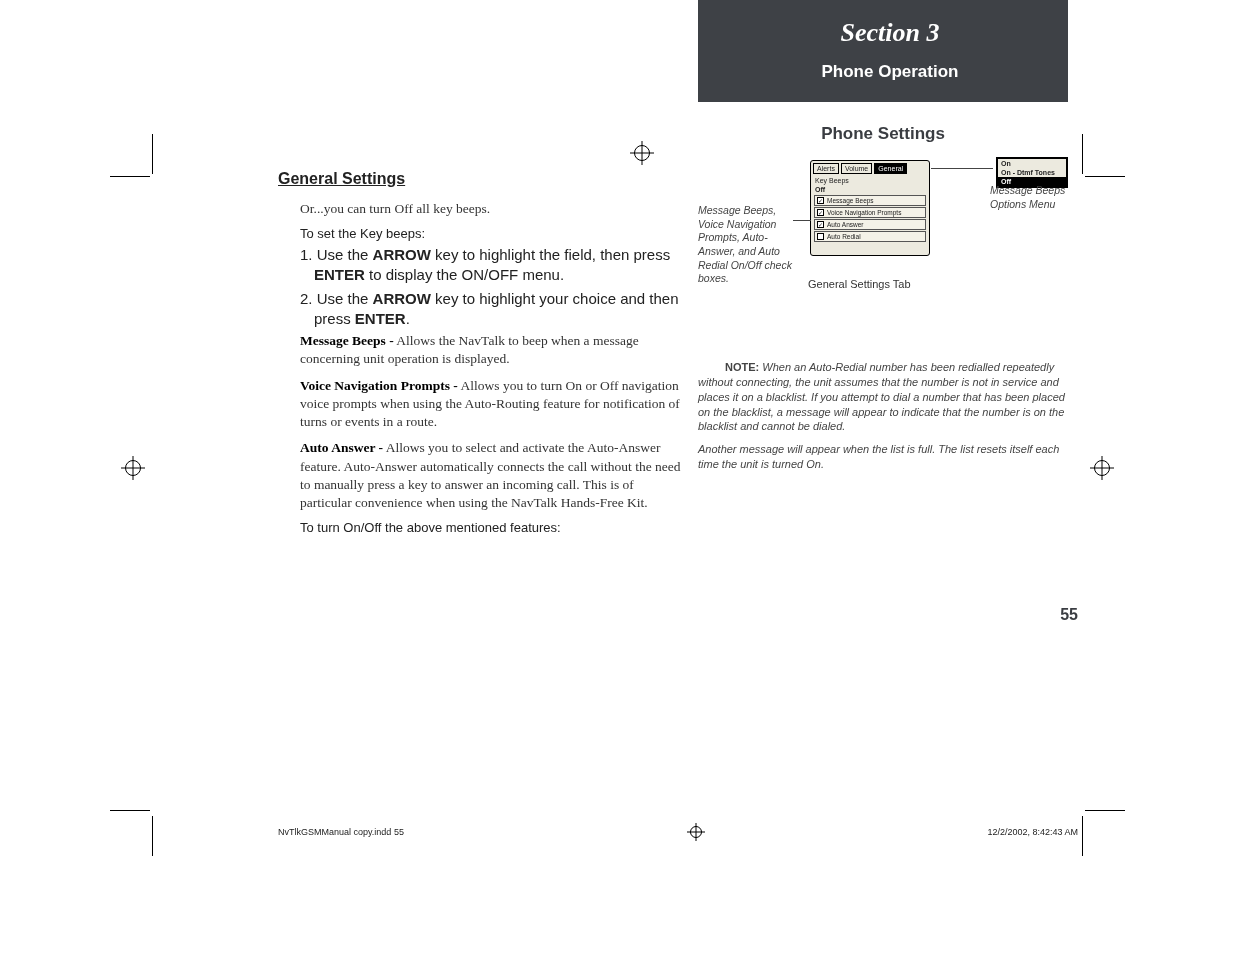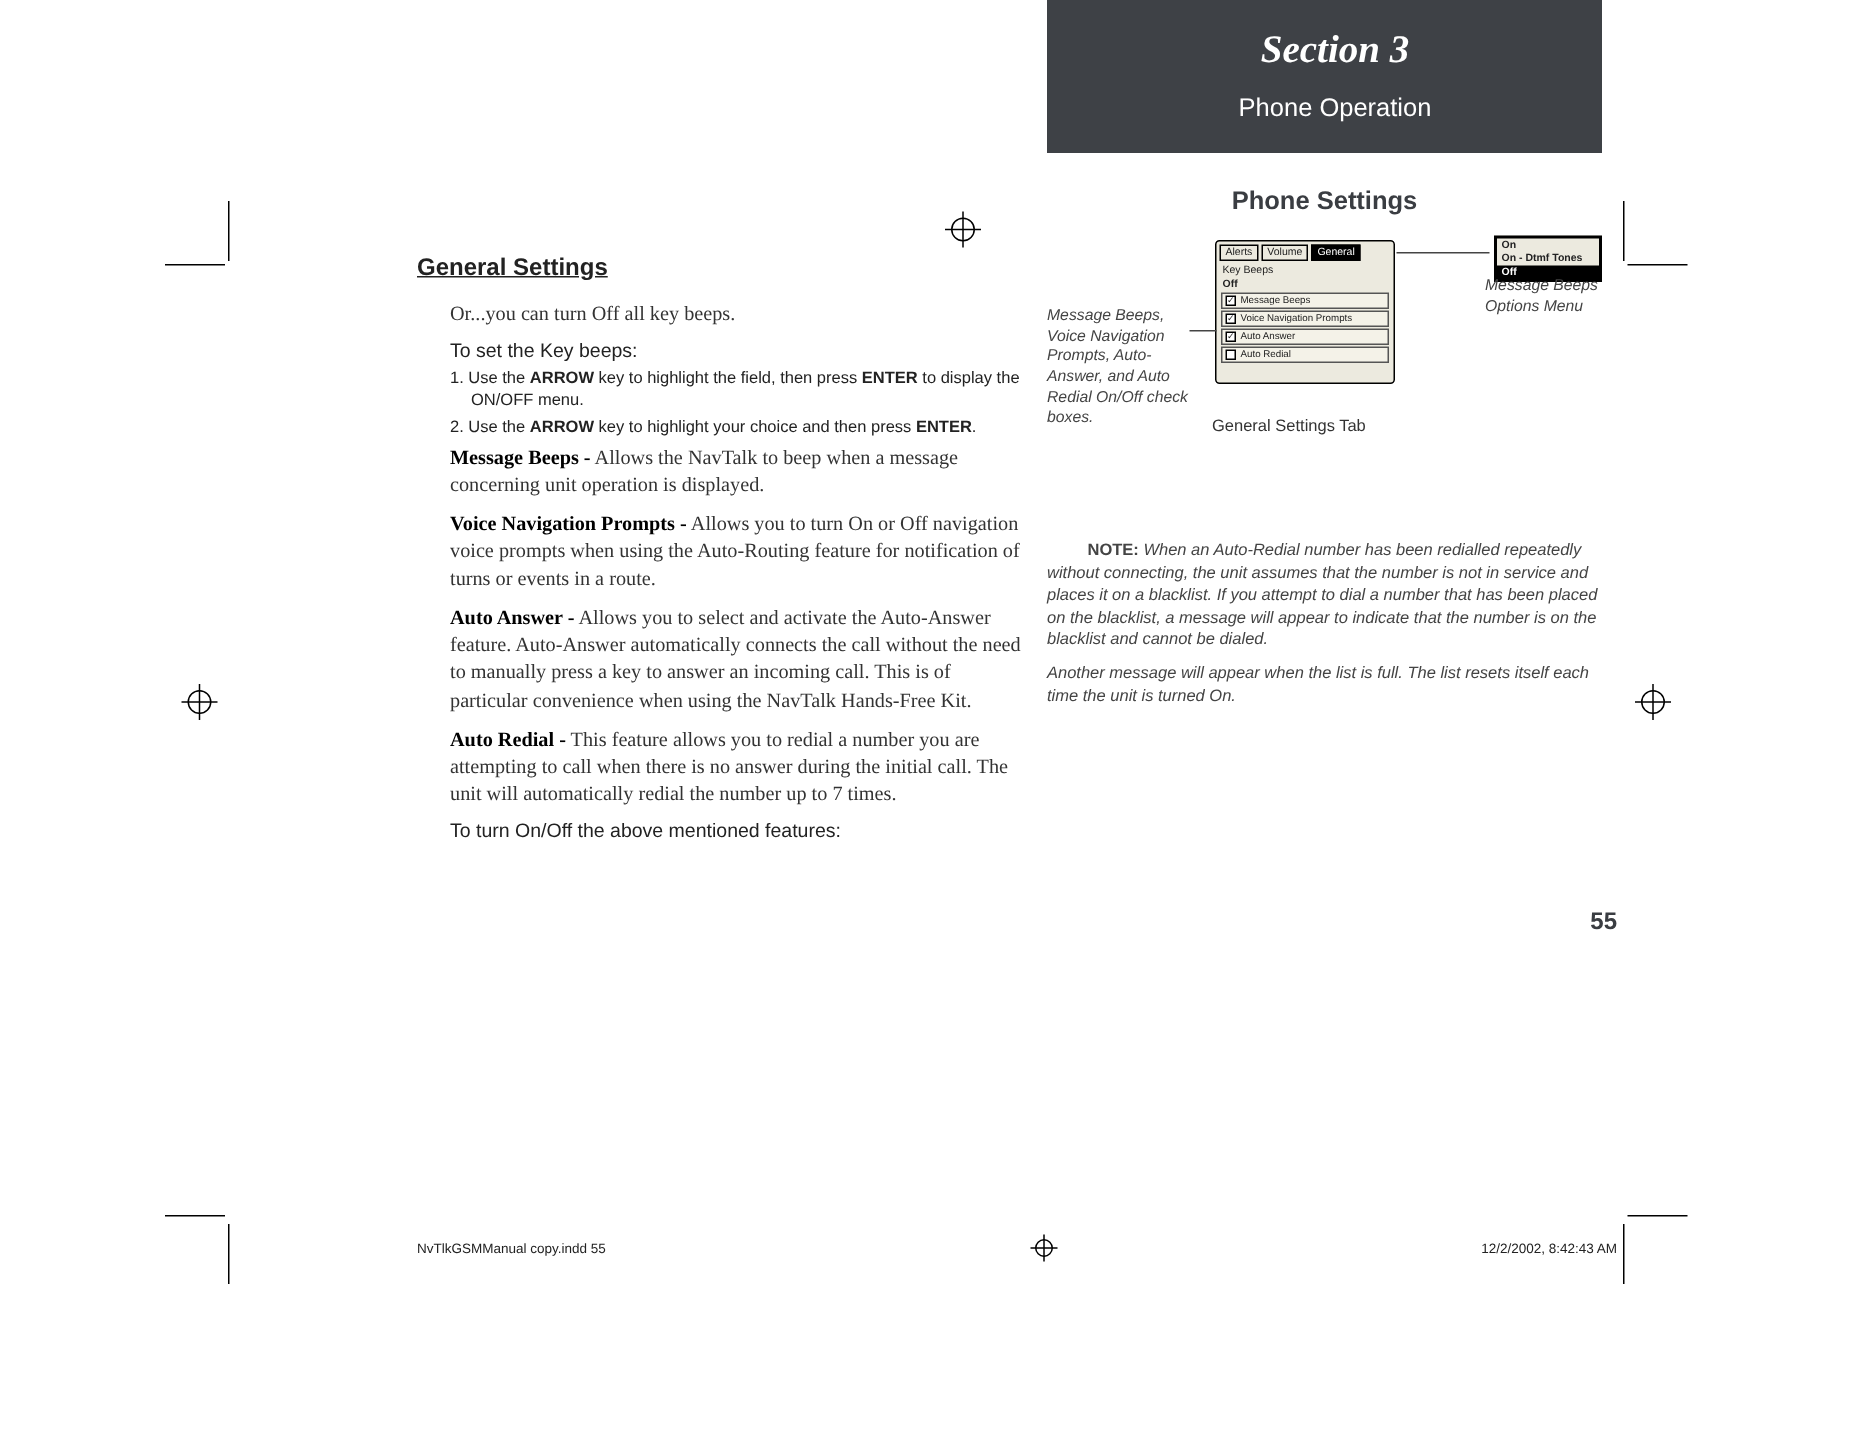--- a/index.html
+++ b/index.html
@@ -53,21 +53,21 @@
 
   .sub-head {
     font-family: Arial, Helvetica, sans-serif;
     font-weight: normal;
     font-size: 13px;
     margin: 6px 0 4px 0;
   }
 
   .step {
     font-family: Arial, Helvetica, sans-serif;
-    font-size: 11px;
+    font-size: 15px;
     margin: 3px 0 3px 14px;
     text-indent: -14px;
     line-height: 1.35;
   }
   .step .kw { font-weight: bold; }
 
   .indent { padding-left: 22px; }
 
   .banner {
     background: #3e4146;
@@ -77,21 +77,21 @@
     width: 370px;
     font-family: Arial, Helvetica, sans-serif;
   }
   .banner .sec {
     font-style: italic;
     font-weight: bold;
     font-size: 26px;
     font-family: Georgia, serif;
     margin-bottom: 14px;
   }
-  .banner .ttl { font-size: 17px; font-weight: normal; }
+  .banner .ttl { font-size: 17px; font-weight: bold; }
 
   .right-heading {
     font-family: Arial, Helvetica, sans-serif;
     font-weight: bold;
     font-size: 17px;
     text-align: center;
     margin: 22px 0 16px 0;
     color: #3a3d42;
     width: 370px;
   }
@@ -263,23 +263,20 @@
       </p>
 
       <p class="body-text">
         <span class="lead">Voice Navigation Prompts -</span><span> Allows you to turn On or Off navigation voice prompts when using the Auto-Routing feature for notification of turns or events in a route.</span>
       </p>
 
       <p class="body-text">
         <span class="lead">Auto Answer -</span><span> Allows you to select and activate the Auto-Answer feature. Auto-Answer automatically connects the call without the need to manually press a key to answer an incoming call. This is of particular convenience when using the NavTalk Hands-Free Kit.</span>
       </p>
 
-      <p class="body-text">
-        <span class="lead">Auto Redial -</span><span> This feature allows you to redial a number you are attempting to call when there is no answer during the initial call. The unit will automatically redial the number up to 7 times.</span>
-      </p>
 
       <div class="sub-head">To turn On/Off the above mentioned features:</div>
     </div>
   </div>
 
   <div class="right-col">
 
     <div style="position:relative; top:-170px;">
       <div class="banner">
         <div class="sec">Section 3</div>

